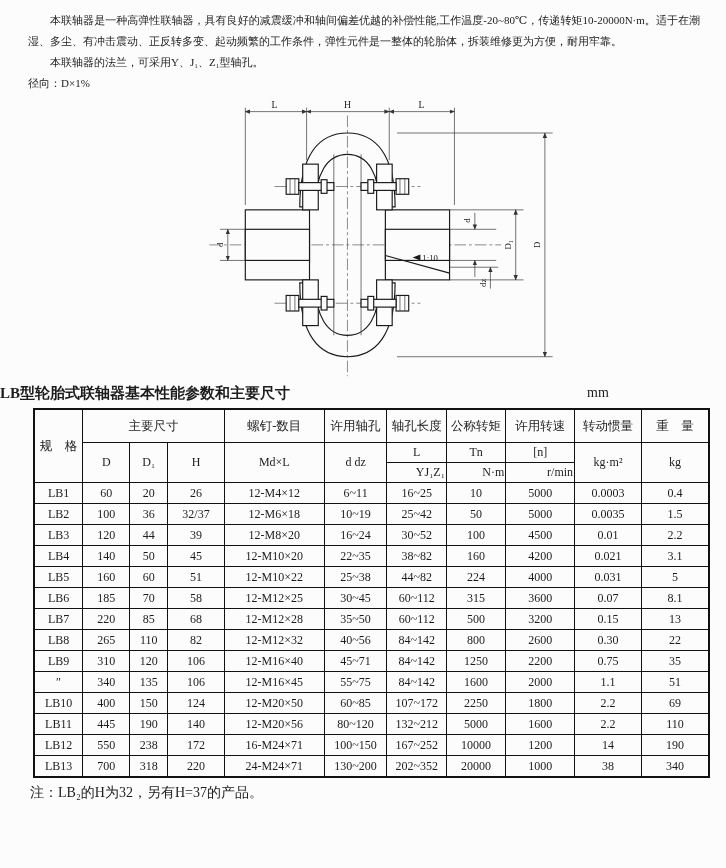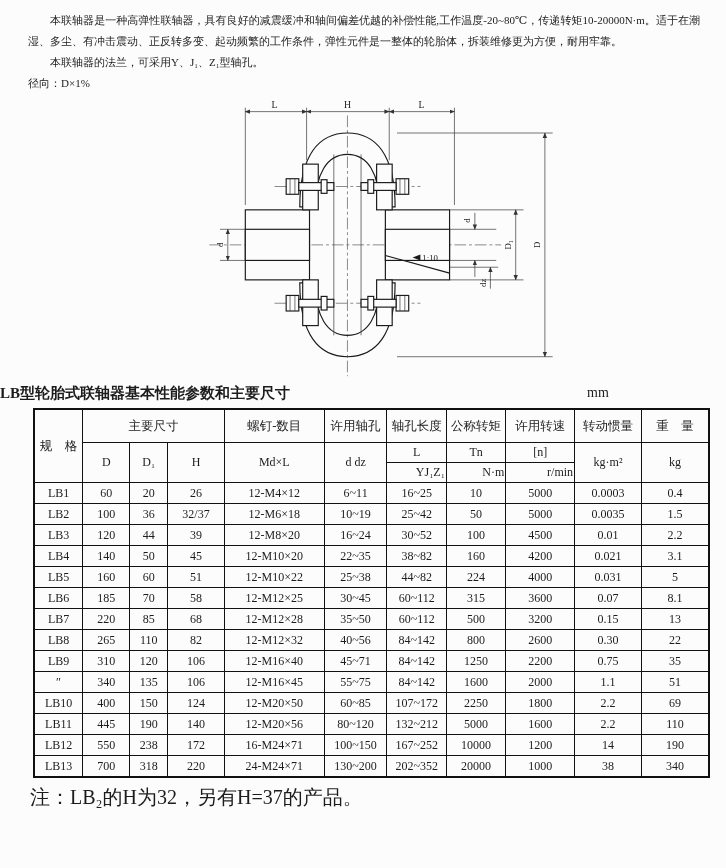--- a/index.html
+++ b/index.html
@@ -22,21 +22,21 @@
     font-size:12px;table-layout:fixed;border:2px solid #111;
   }
   table.spec th,table.spec td{
     border:1px solid #111;text-align:center;vertical-align:middle;
     padding:0 1px;font-weight:normal;overflow:hidden;white-space:nowrap;
   }
   table.spec thead tr.h1 th{height:32px;font-size:12.5px;}
   table.spec thead tr.h2 th{height:19px;}
   table.spec thead tr.h3 th{height:19px;text-align:right;}
   table.spec tbody td{height:20px;line-height:20px;}
-  .note{margin:6px 0 0 30px;font-size:20px;}
+  .note{margin:6px 0 0 30px;font-size:14px;}
   svg .thin{stroke:#333;stroke-width:0.7;fill:none;}
   svg .main{stroke:#1a1a1a;stroke-width:1.2;fill:none;}
   svg .white{fill:#fcfcfc;}
   svg .cl{stroke:#555;stroke-width:0.7;fill:none;stroke-dasharray:12 3 3 3;}
   svg text{font-family:"Liberation Serif","DejaVu Serif",serif;fill:#1c1c1c;}
 </style>
 </head>
 <body>
 
 <div class="intro">

